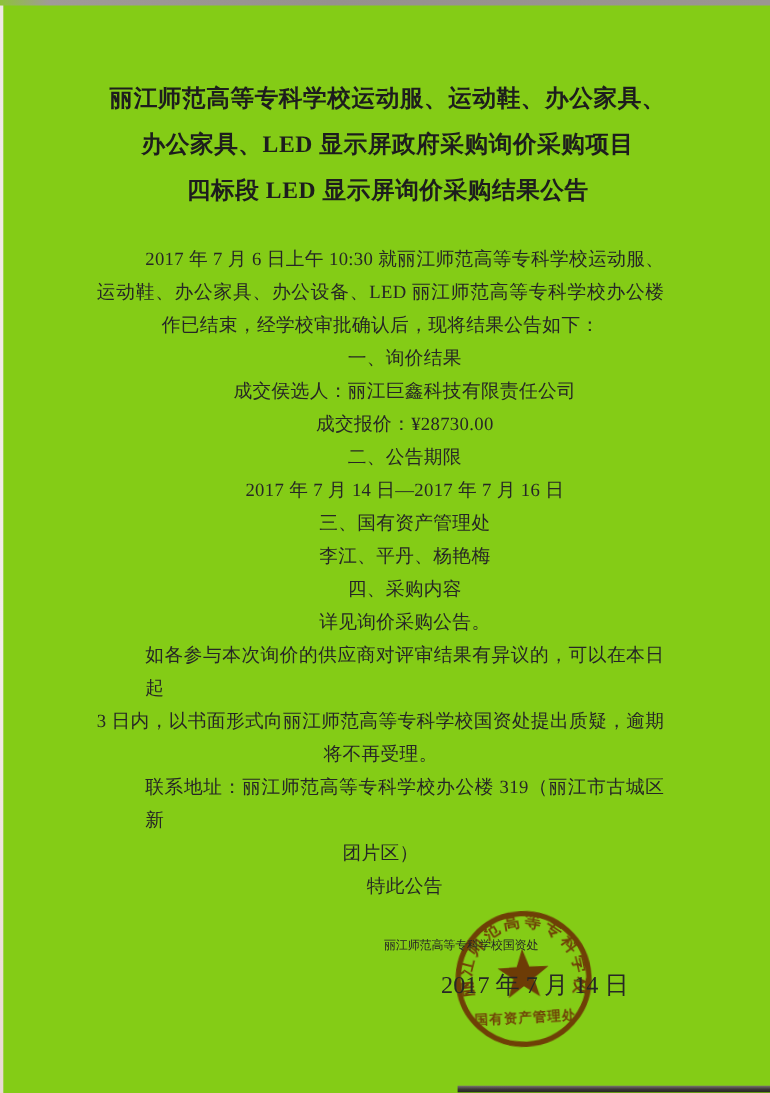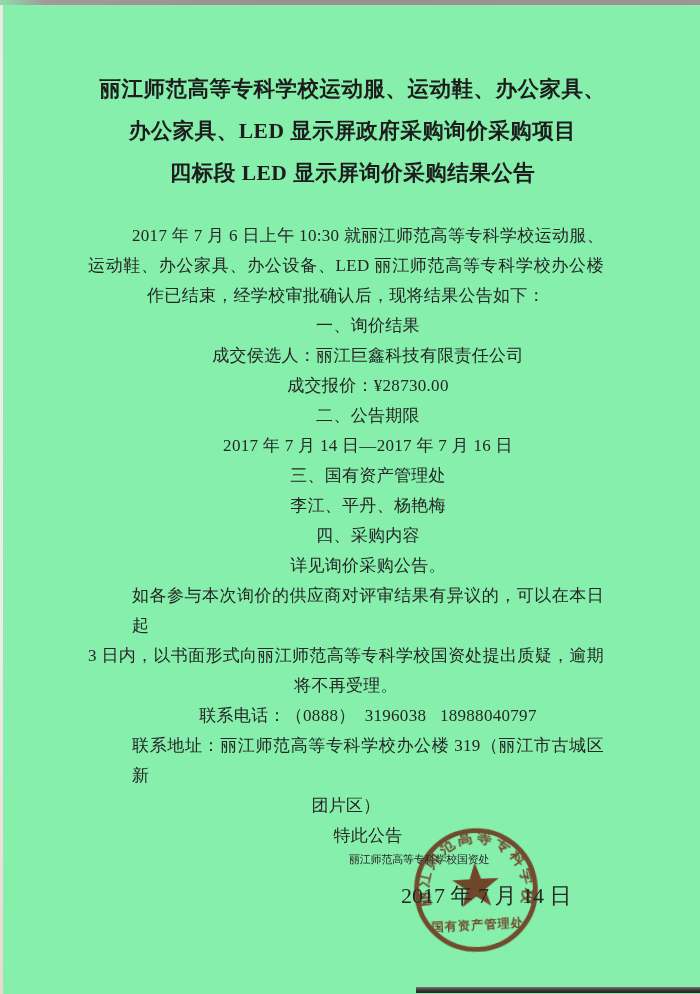--- a/index.html
+++ b/index.html
@@ -1,20 +1,20 @@
 <!DOCTYPE html>
 <html><head>
 <meta charset="utf-8">
 <style>
   html,body{margin:0;padding:0;background:#e8e8e8;}
   .page{
     position:relative;
     width:700px;height:994px;
     margin:0 auto;
-    background:#86efac;
+    background:#84cc16;
     overflow:hidden;
     font-family:"Liberation Serif","DejaVu Serif",serif;
     color:#262626;
   }
   
   .scan-strip-top{
     position:absolute;top:0;left:0;width:700px;height:5px;
     background:linear-gradient(90deg, rgba(170,165,162,.25) 0px, #a09b98 45px, #96918e 300px, #9b9692 699px);
   }
   .scan-strip-bottom{
@@ -95,21 +95,20 @@
       <div class="line indent">成交报价：¥28730.00</div>
       <div class="line indent">二、公告期限</div>
       <div class="line indent">2017 年 7 月 14 日—2017 年 7 月 16 日</div>
       <div class="line indent">三、国有资产管理处</div>
       <div class="line indent">李江、平丹、杨艳梅</div>
       <div class="line indent">四、采购内容</div>
       <div class="line indent">详见询价采购公告。</div>
       <div class="line indent fill">如各参与本次询价的供应商对评审结果有异议的，可以在本日起</div>
       <div class="line fill">3 日内，以书面形式向丽江师范高等专科学校国资处提出质疑，逾期</div>
       <div class="line">将不再受理。</div>
-      <div class="line indent">联系电话：（0888）  3196038   18988040797</div>
       <div class="line indent fill">联系地址：丽江师范高等专科学校办公楼 319（丽江市古城区新</div>
       <div class="line">团片区）</div>
       <div class="line indent">特此公告</div>
     </div>
 
   <div class="sig-org">丽江师范高等专科学校国资处</div>
   <div class="sig-date">2017 年 7 月 14 日</div>
 
   <svg class="seal" viewBox="0 0 132 132" aria-hidden="true">
     <circle cx="66" cy="66" r="56" fill="none" stroke="#d03728" stroke-width="4.6"></circle>

